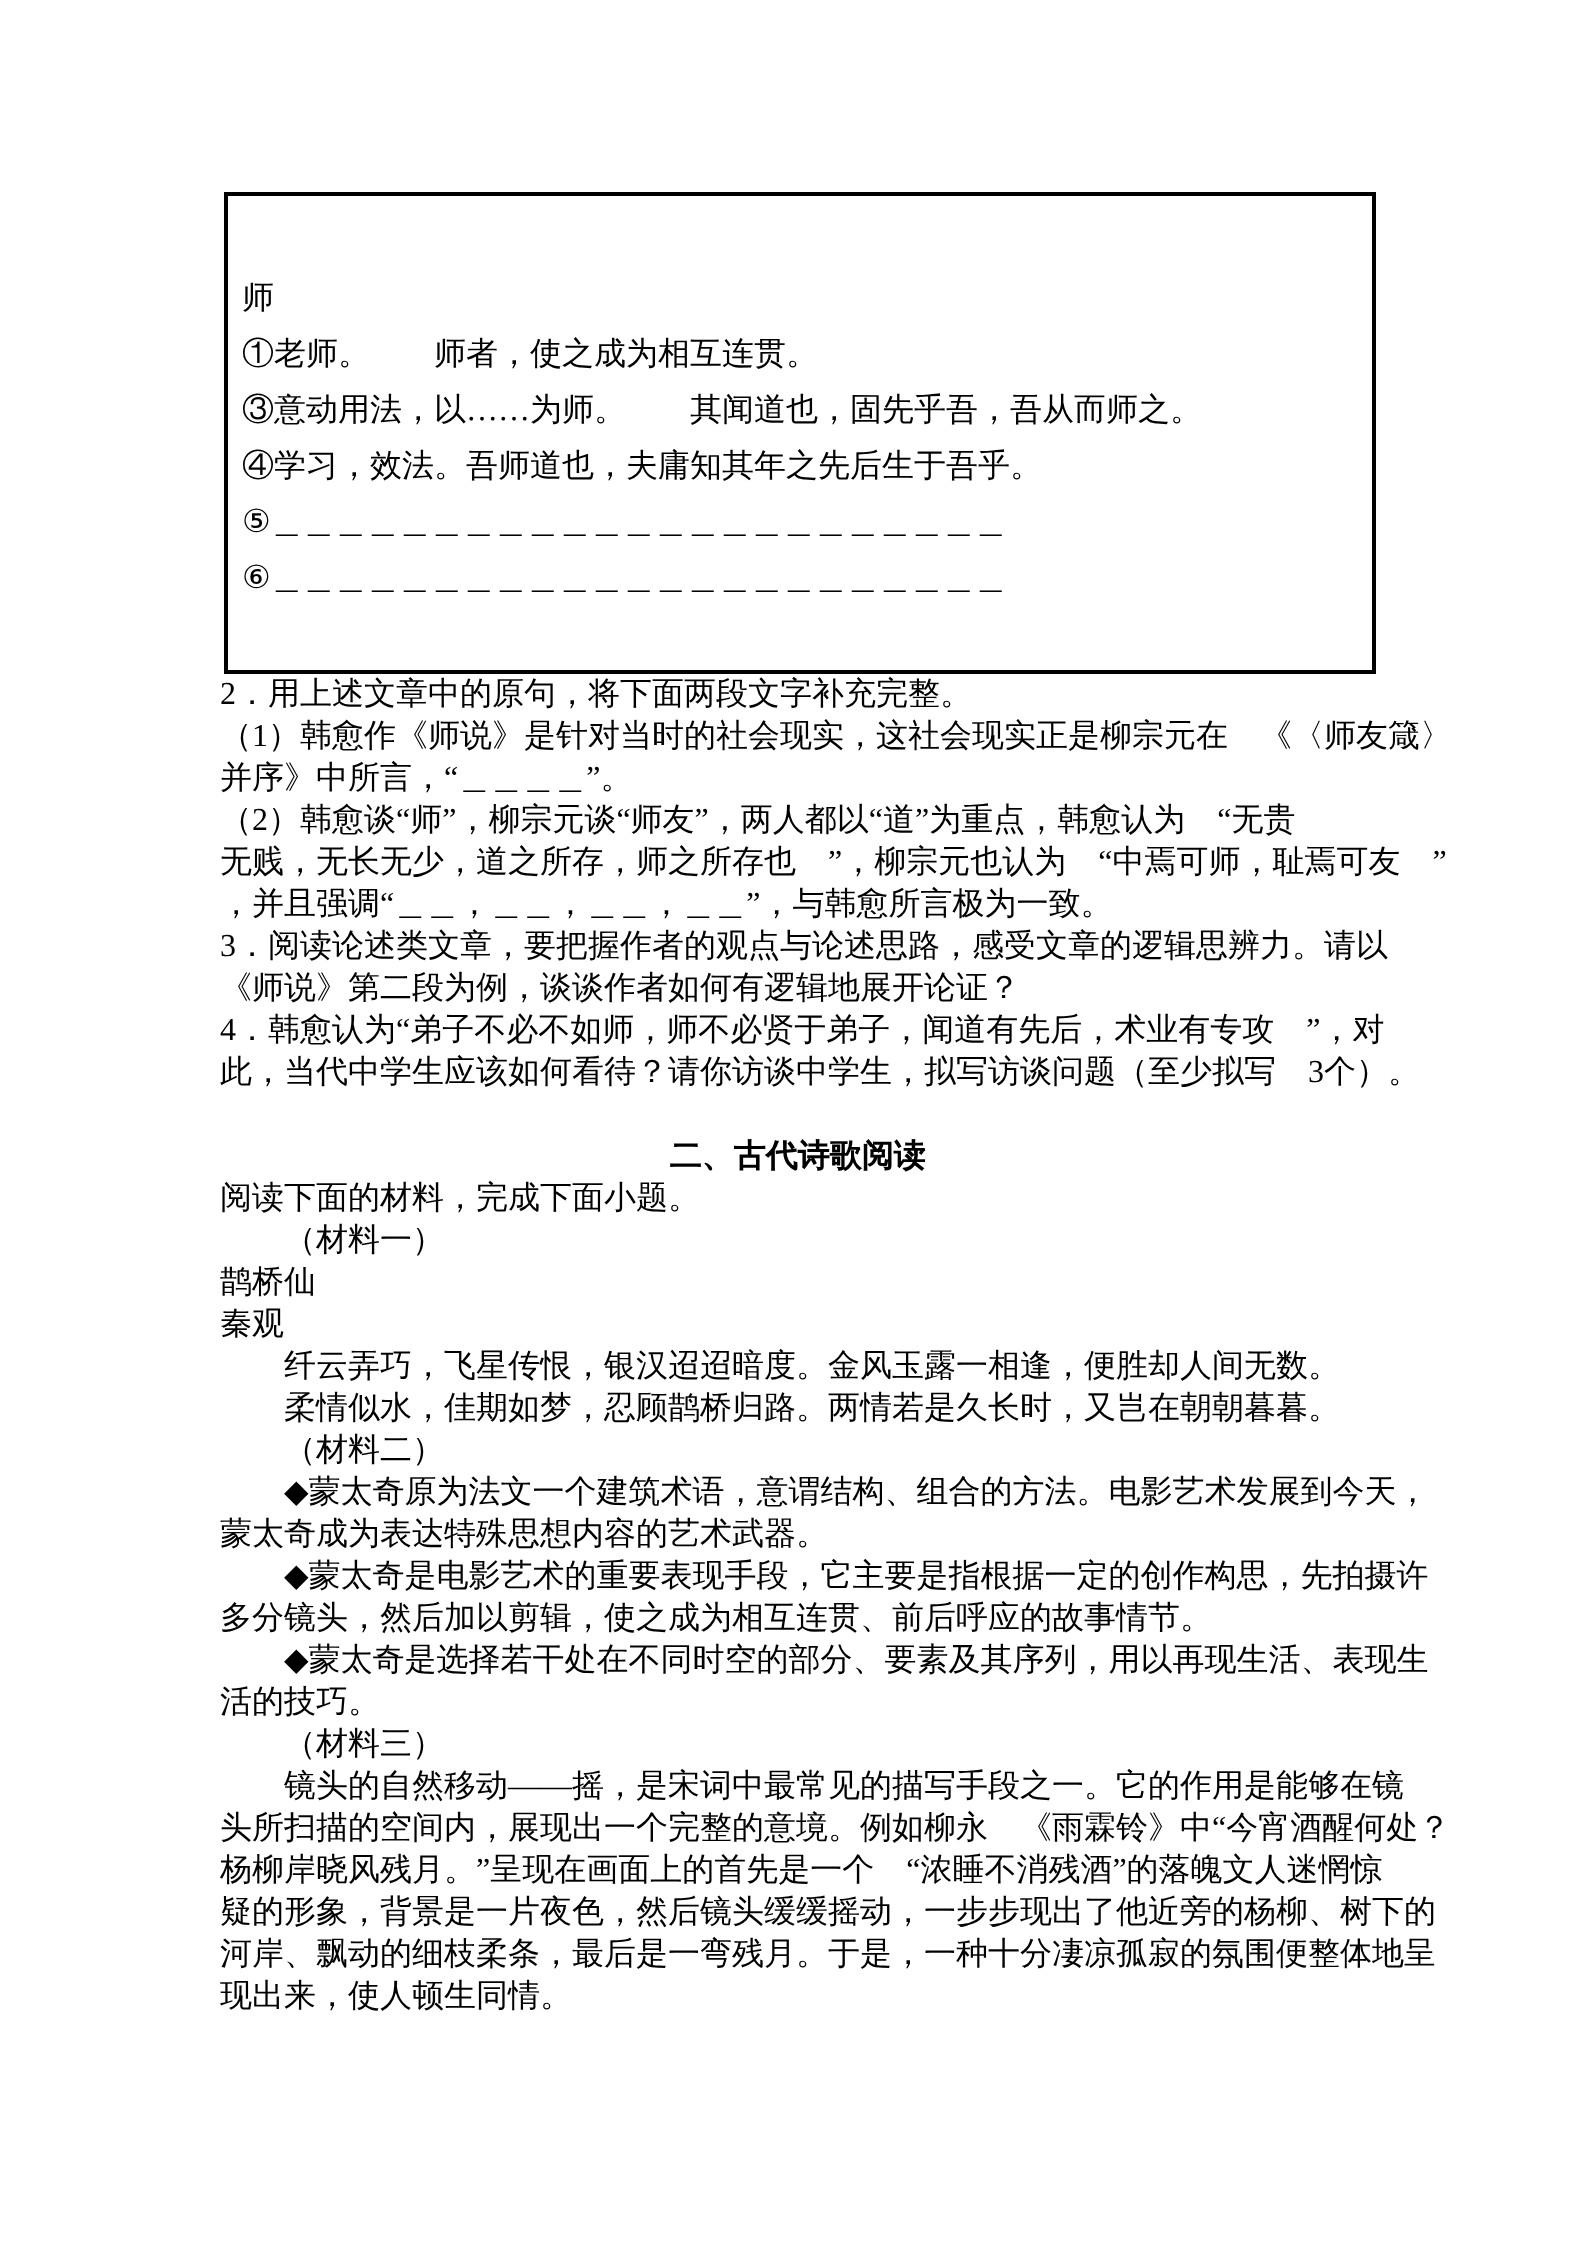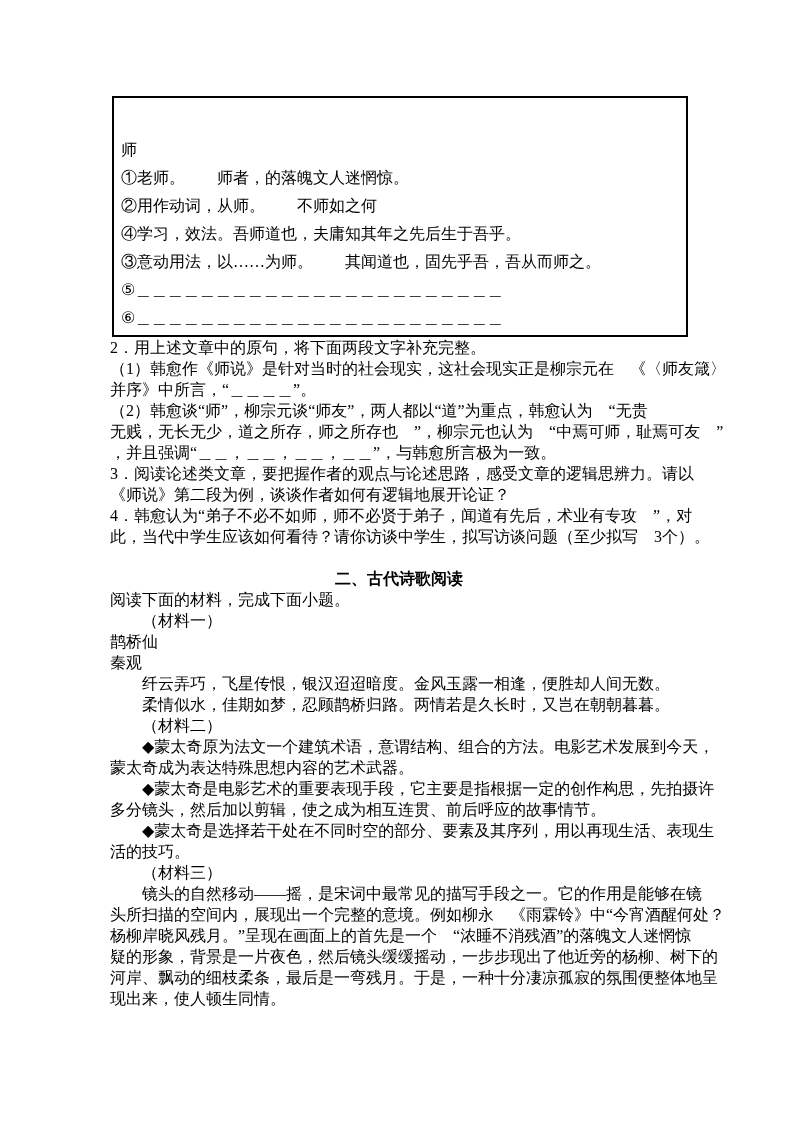--- a/index.html
+++ b/index.html
@@ -30,16 +30,16 @@
   .line{min-height:21px;}
   .def-box .line{min-height:28px;}
   .center{text-align:left;white-space:normal;}
   .bold{font-weight:bold;text-align:center;}
 </style>
 </head>
 <body>
 
 <div class="page">
   <div class="doc">
-    <div class="def-box"><div class="line">师</div><div class="line">①老师。　　师者，的落魄文人迷惘惊。</div><div class="line">②用作动词，从师。　　不师如之何</div><div class="line">④学习，效法。吾师道也，夫庸知其年之先后生于吾乎。</div><div class="line">③意动用法，以……为师。　　其闻道也，固先乎吾，吾从而师之。</div><div class="line">⑤＿＿＿＿＿＿＿＿＿＿＿＿＿＿＿＿＿＿＿＿＿＿＿</div><div class="line">⑥＿＿＿＿＿＿＿＿＿＿＿＿＿＿＿＿＿＿＿＿＿＿＿</div></div>
+    <div class="def-box"><div class="line">师</div><div class="line">①老师。　　师者，使之成为相互连贯。</div><div class="line">③意动用法，以……为师。　　其闻道也，固先乎吾，吾从而师之。</div><div class="line">④学习，效法。吾师道也，夫庸知其年之先后生于吾乎。</div><div class="line">⑤＿＿＿＿＿＿＿＿＿＿＿＿＿＿＿＿＿＿＿＿＿＿＿</div><div class="line">⑥＿＿＿＿＿＿＿＿＿＿＿＿＿＿＿＿＿＿＿＿＿＿＿</div></div>
     <div class="main"><div class="line">2．用上述文章中的原句，将下面两段文字补充完整。</div><div class="line">（1）韩愈作《师说》是针对当时的社会现实，这社会现实正是柳宗元在　《〈师友箴〉</div><div class="line">并序》中所言，“＿＿＿＿”。</div><div class="line">（2）韩愈谈“师”，柳宗元谈“师友”，两人都以“道”为重点，韩愈认为　“无贵</div><div class="line">无贱，无长无少，道之所存，师之所存也　”，柳宗元也认为　“中焉可师，耻焉可友　”</div><div class="line">，并且强调“＿＿，＿＿，＿＿，＿＿”，与韩愈所言极为一致。</div><div class="line">3．阅读论述类文章，要把握作者的观点与论述思路，感受文章的逻辑思辨力。请以</div><div class="line">《师说》第二段为例，谈谈作者如何有逻辑地展开论证？</div><div class="line">4．韩愈认为“弟子不必不如师，师不必贤于弟子，闻道有先后，术业有专攻　”，对</div><div class="line">此，当代中学生应该如何看待？请你访谈中学生，拟写访谈问题（至少拟写　3个）。</div><div class="line">&nbsp;</div><div class="line bold">二、古代诗歌阅读</div><div class="line">阅读下面的材料，完成下面小题。</div><div class="line">　　（材料一）</div><div class="line center">鹊桥仙</div><div class="line center">秦观</div><div class="line">　　纤云弄巧，飞星传恨，银汉迢迢暗度。金风玉露一相逢，便胜却人间无数。</div><div class="line">　　柔情似水，佳期如梦，忍顾鹊桥归路。两情若是久长时，又岂在朝朝暮暮。</div><div class="line">　　（材料二）</div><div class="line">　　◆蒙太奇原为法文一个建筑术语，意谓结构、组合的方法。电影艺术发展到今天，</div><div class="line">蒙太奇成为表达特殊思想内容的艺术武器。</div><div class="line">　　◆蒙太奇是电影艺术的重要表现手段，它主要是指根据一定的创作构思，先拍摄许</div><div class="line">多分镜头，然后加以剪辑，使之成为相互连贯、前后呼应的故事情节。</div><div class="line">　　◆蒙太奇是选择若干处在不同时空的部分、要素及其序列，用以再现生活、表现生</div><div class="line">活的技巧。</div><div class="line">　　（材料三）</div><div class="line">　　镜头的自然移动——摇，是宋词中最常见的描写手段之一。它的作用是能够在镜</div><div class="line">头所扫描的空间内，展现出一个完整的意境。例如柳永　《雨霖铃》中“今宵酒醒何处？</div><div class="line">杨柳岸晓风残月。”呈现在画面上的首先是一个　“浓睡不消残酒”的落魄文人迷惘惊</div><div class="line">疑的形象，背景是一片夜色，然后镜头缓缓摇动，一步步现出了他近旁的杨柳、树下的</div><div class="line">河岸、飘动的细枝柔条，最后是一弯残月。于是，一种十分凄凉孤寂的氛围便整体地呈</div><div class="line">现出来，使人顿生同情。</div></div>
   </div>
 </div>
 
 </body></html>

